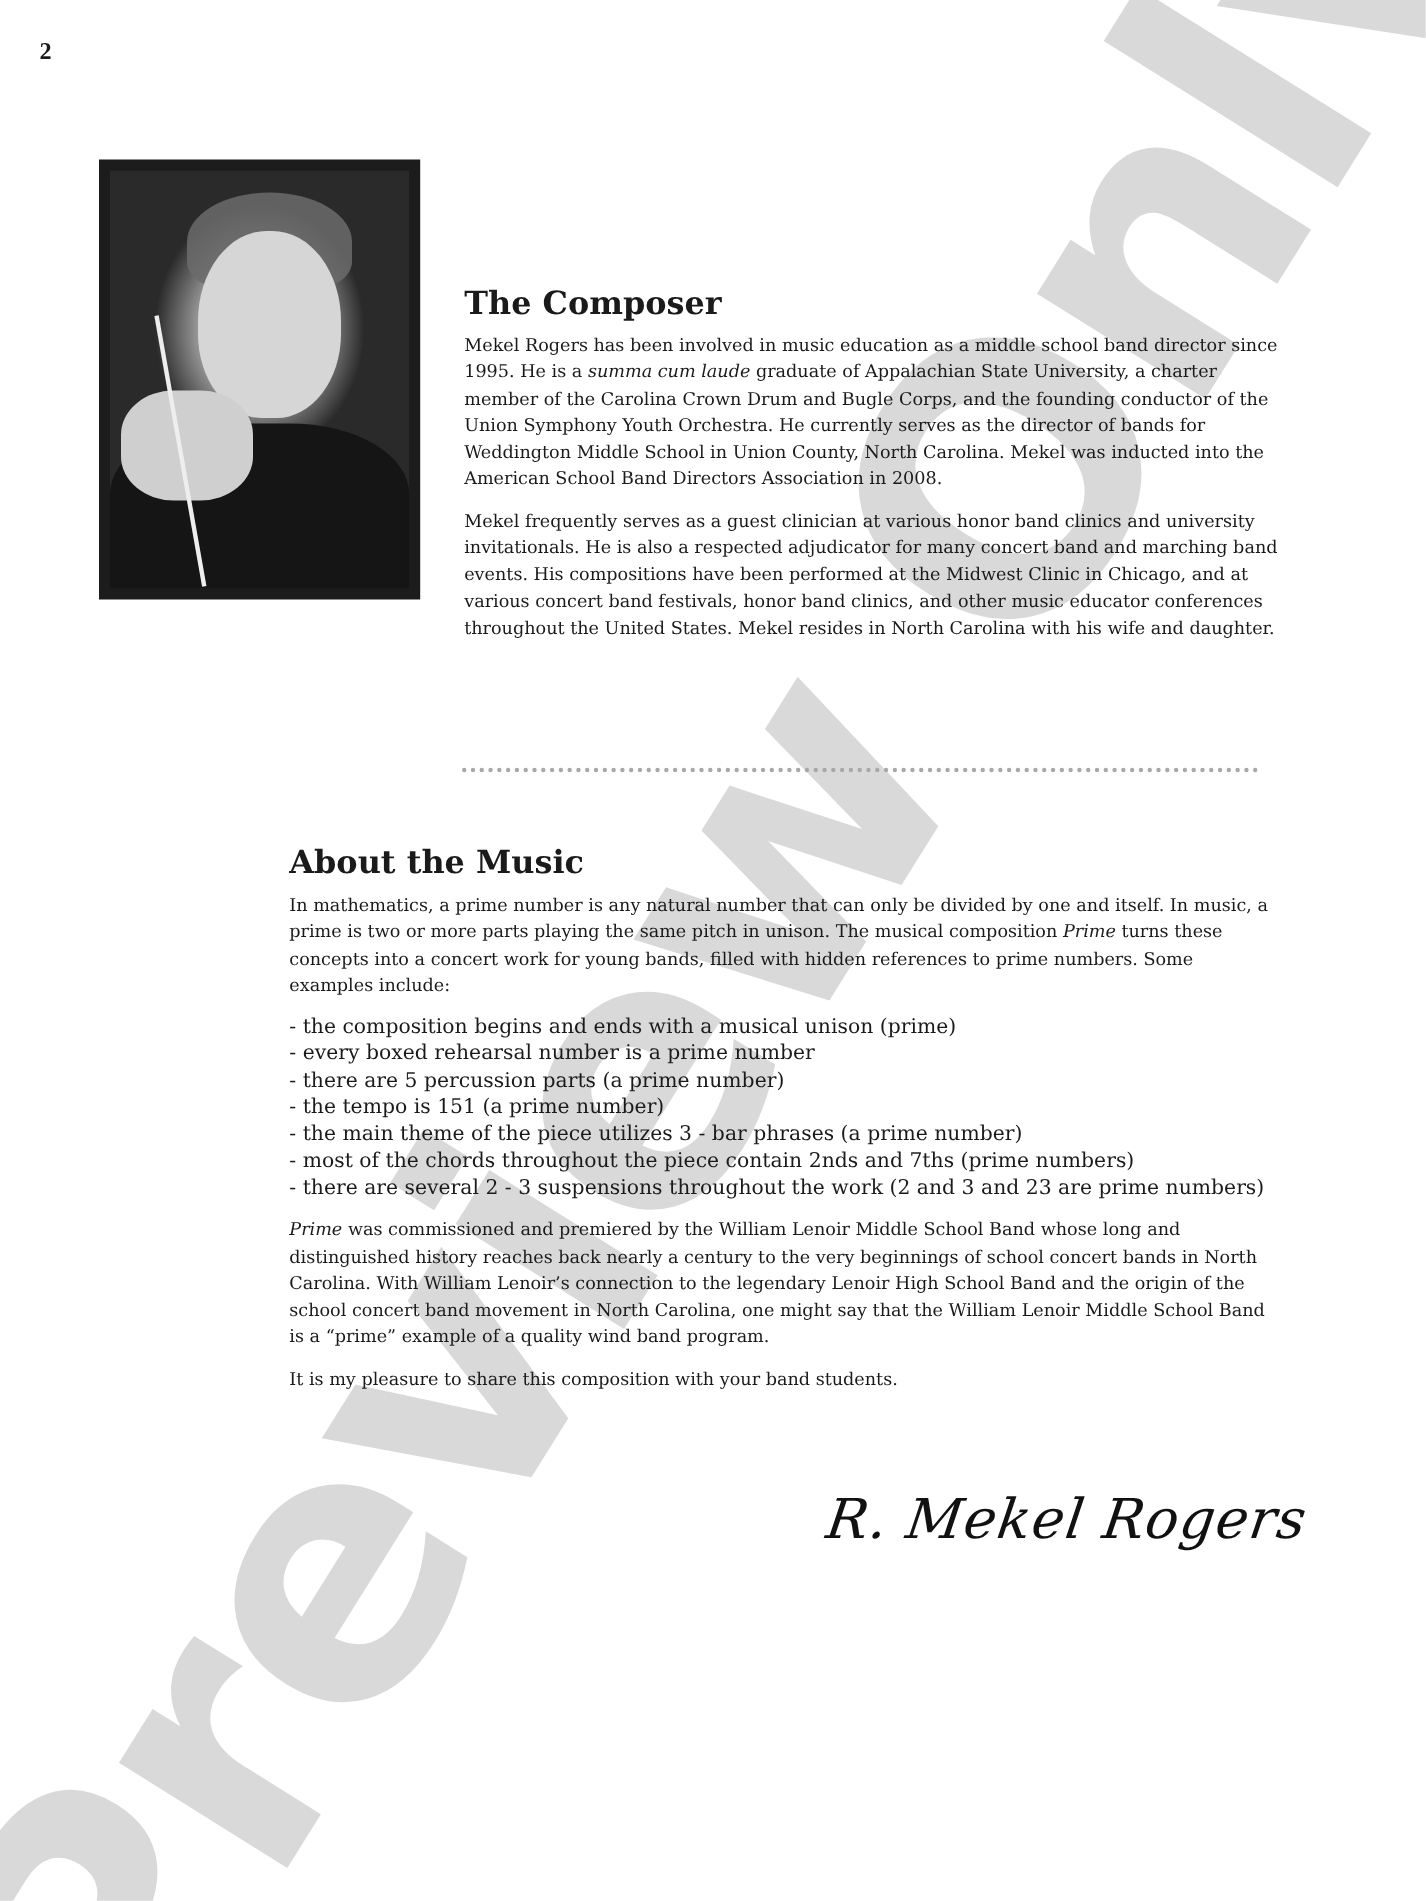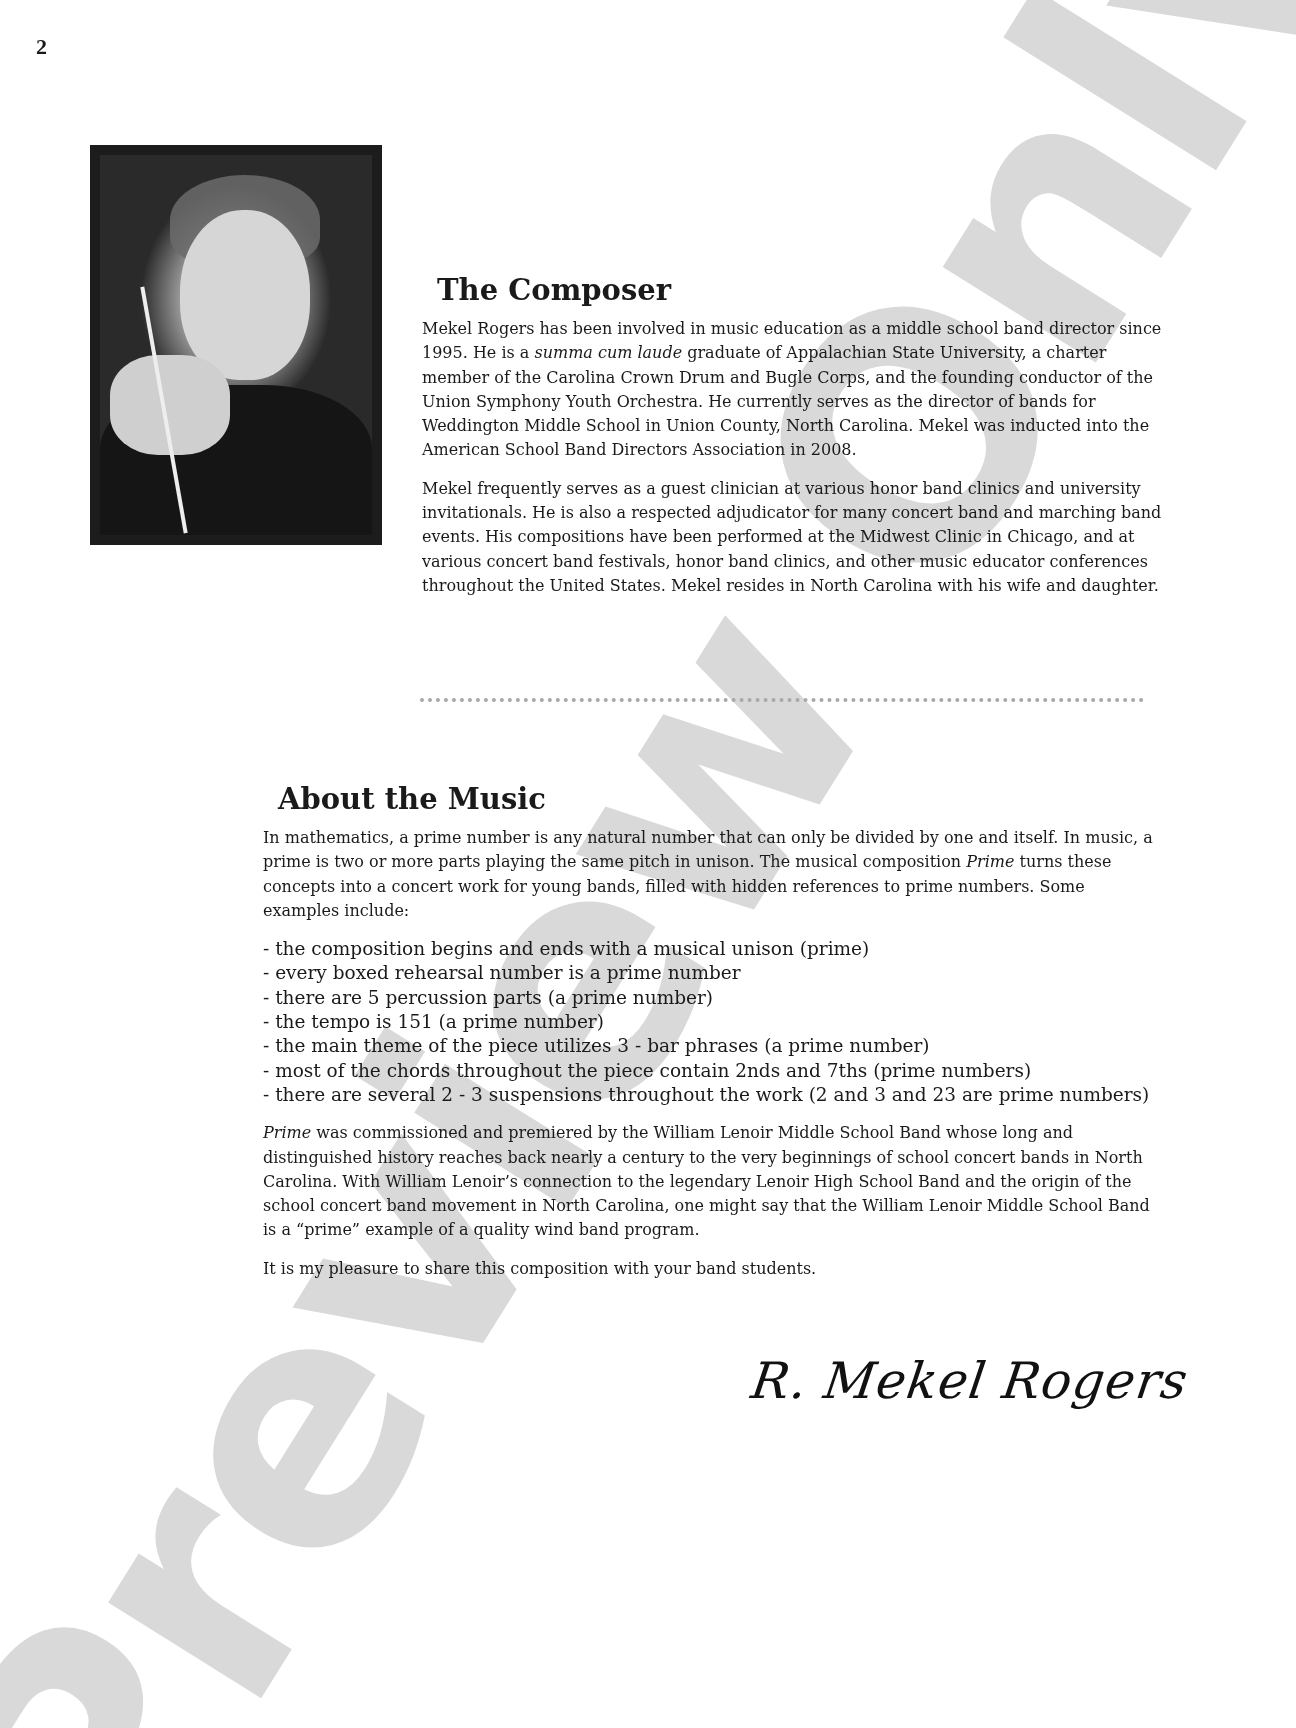--- a/index.html
+++ b/index.html
@@ -26,21 +26,21 @@
     background: radial-gradient(ellipse 35% 30% at 50% 38%, #e8e8e8 0%, #bdbdbd 45%, #2a2a2a 100%),
                 #111;
     overflow: hidden;
   }
   .photo-hair { position:absolute; left:70px; top:20px; width:150px; height:90px; border-radius:50% 50% 30% 30%; background:#6b6b6b; opacity:.85; }
   .photo-face { position:absolute; left:80px; top:55px; width:130px; height:170px; border-radius:48% 48% 45% 45%; background:#d6d6d6; }
   .photo-jacket { position:absolute; left:0; top:230px; width:100%; height:160px; background:#151515; border-radius:40% 40% 0 0; }
   .photo-hand { position:absolute; left:10px; top:200px; width:120px; height:100px; border-radius:40%; background:#cfcfcf; }
   .photo-baton { position:absolute; left:62px; top:130px; width:4px; height:250px; background:#eeeeee; transform: rotate(-10deg); }
   .content { position: relative; z-index: 1; }
-  h2 { margin: 15px; font-size: 29px; font-weight: bold; }
+  h2 { margin: 0; font-size: 29px; font-weight: bold; }
   p { margin: 0; font-size: 16px; line-height: 24.3px; }
   .composer { position: absolute; left: 422px; top: 258px; width: 740px; }
   .composer h2 { margin-bottom: 10px; }
   .composer p + p { margin-top: 14px; }
   .divider { position: absolute; left: 420px; top: 698px; width: 724px; border-top: 4px dotted #a8a8a8; z-index: 1; }
   .music { position: absolute; left: 263px; top: 767px; width: 900px; }
   .music h2 { margin-bottom: 10px; }
   .music p + p, .music ul + p { margin-top: 14px; }
   ul { list-style: none; margin: 14px 0 0 0; padding: 0; }
   li { font-size: 18.5px; line-height: 24.3px; }

